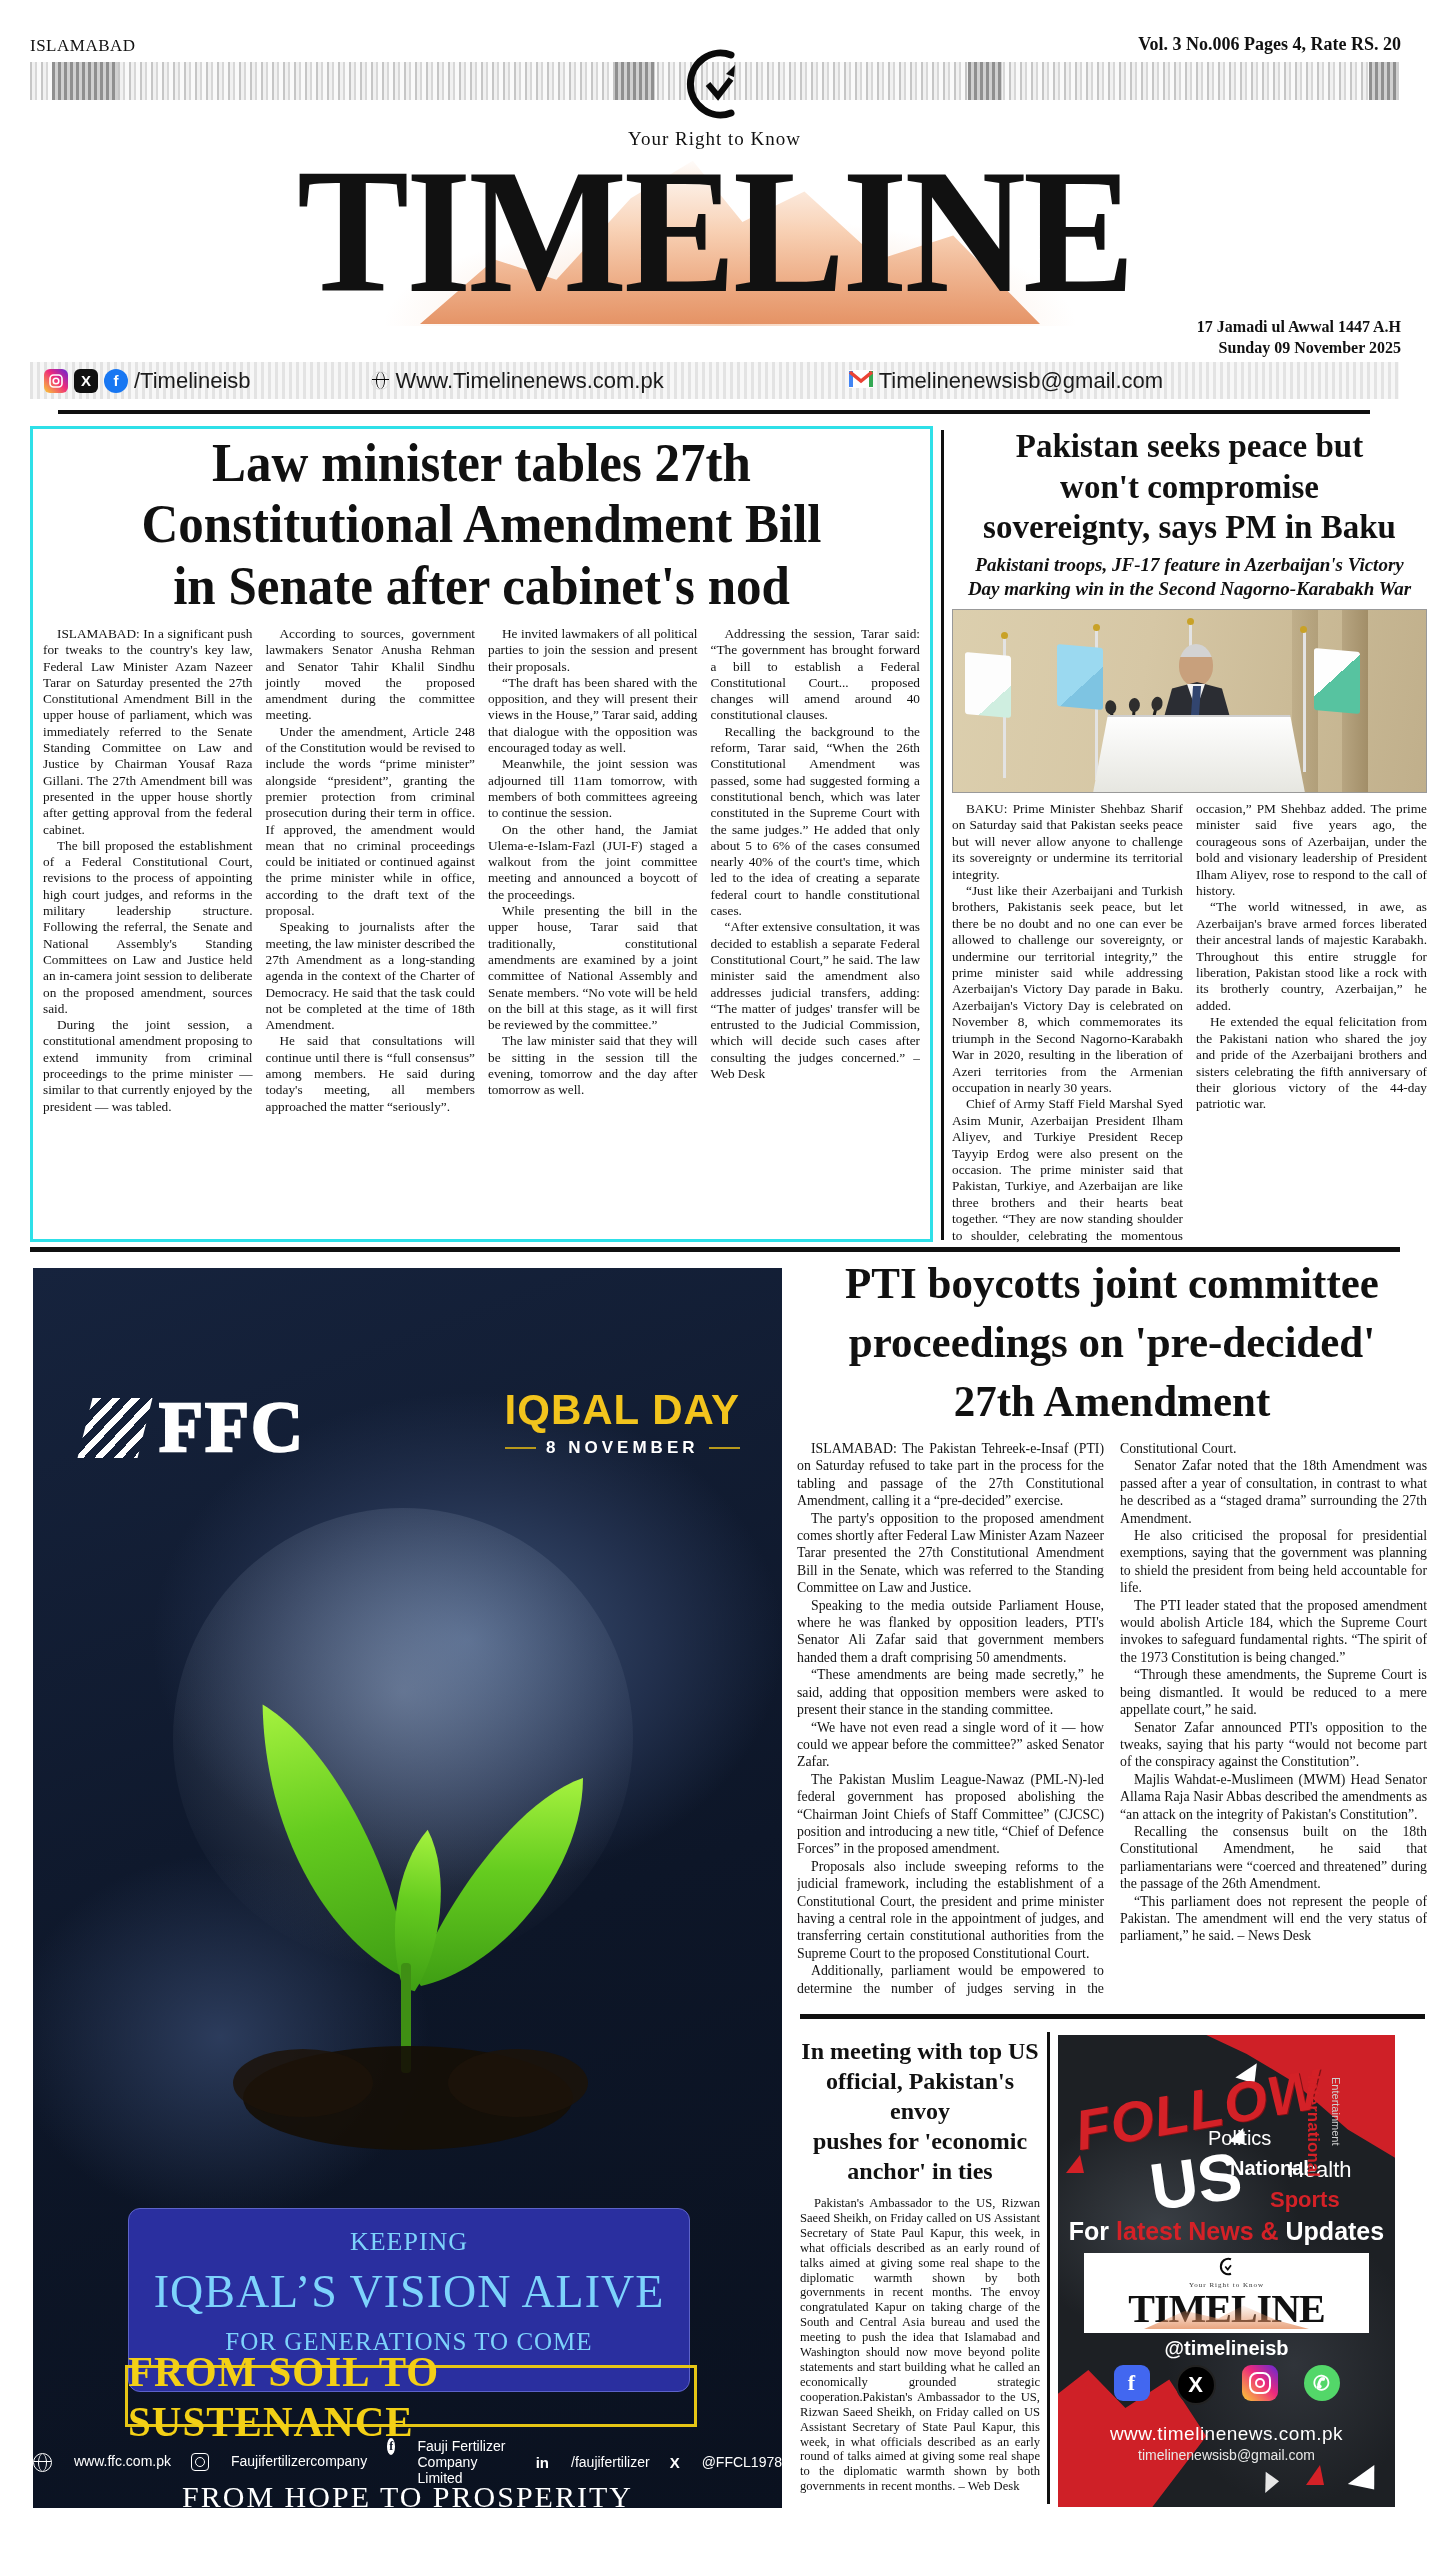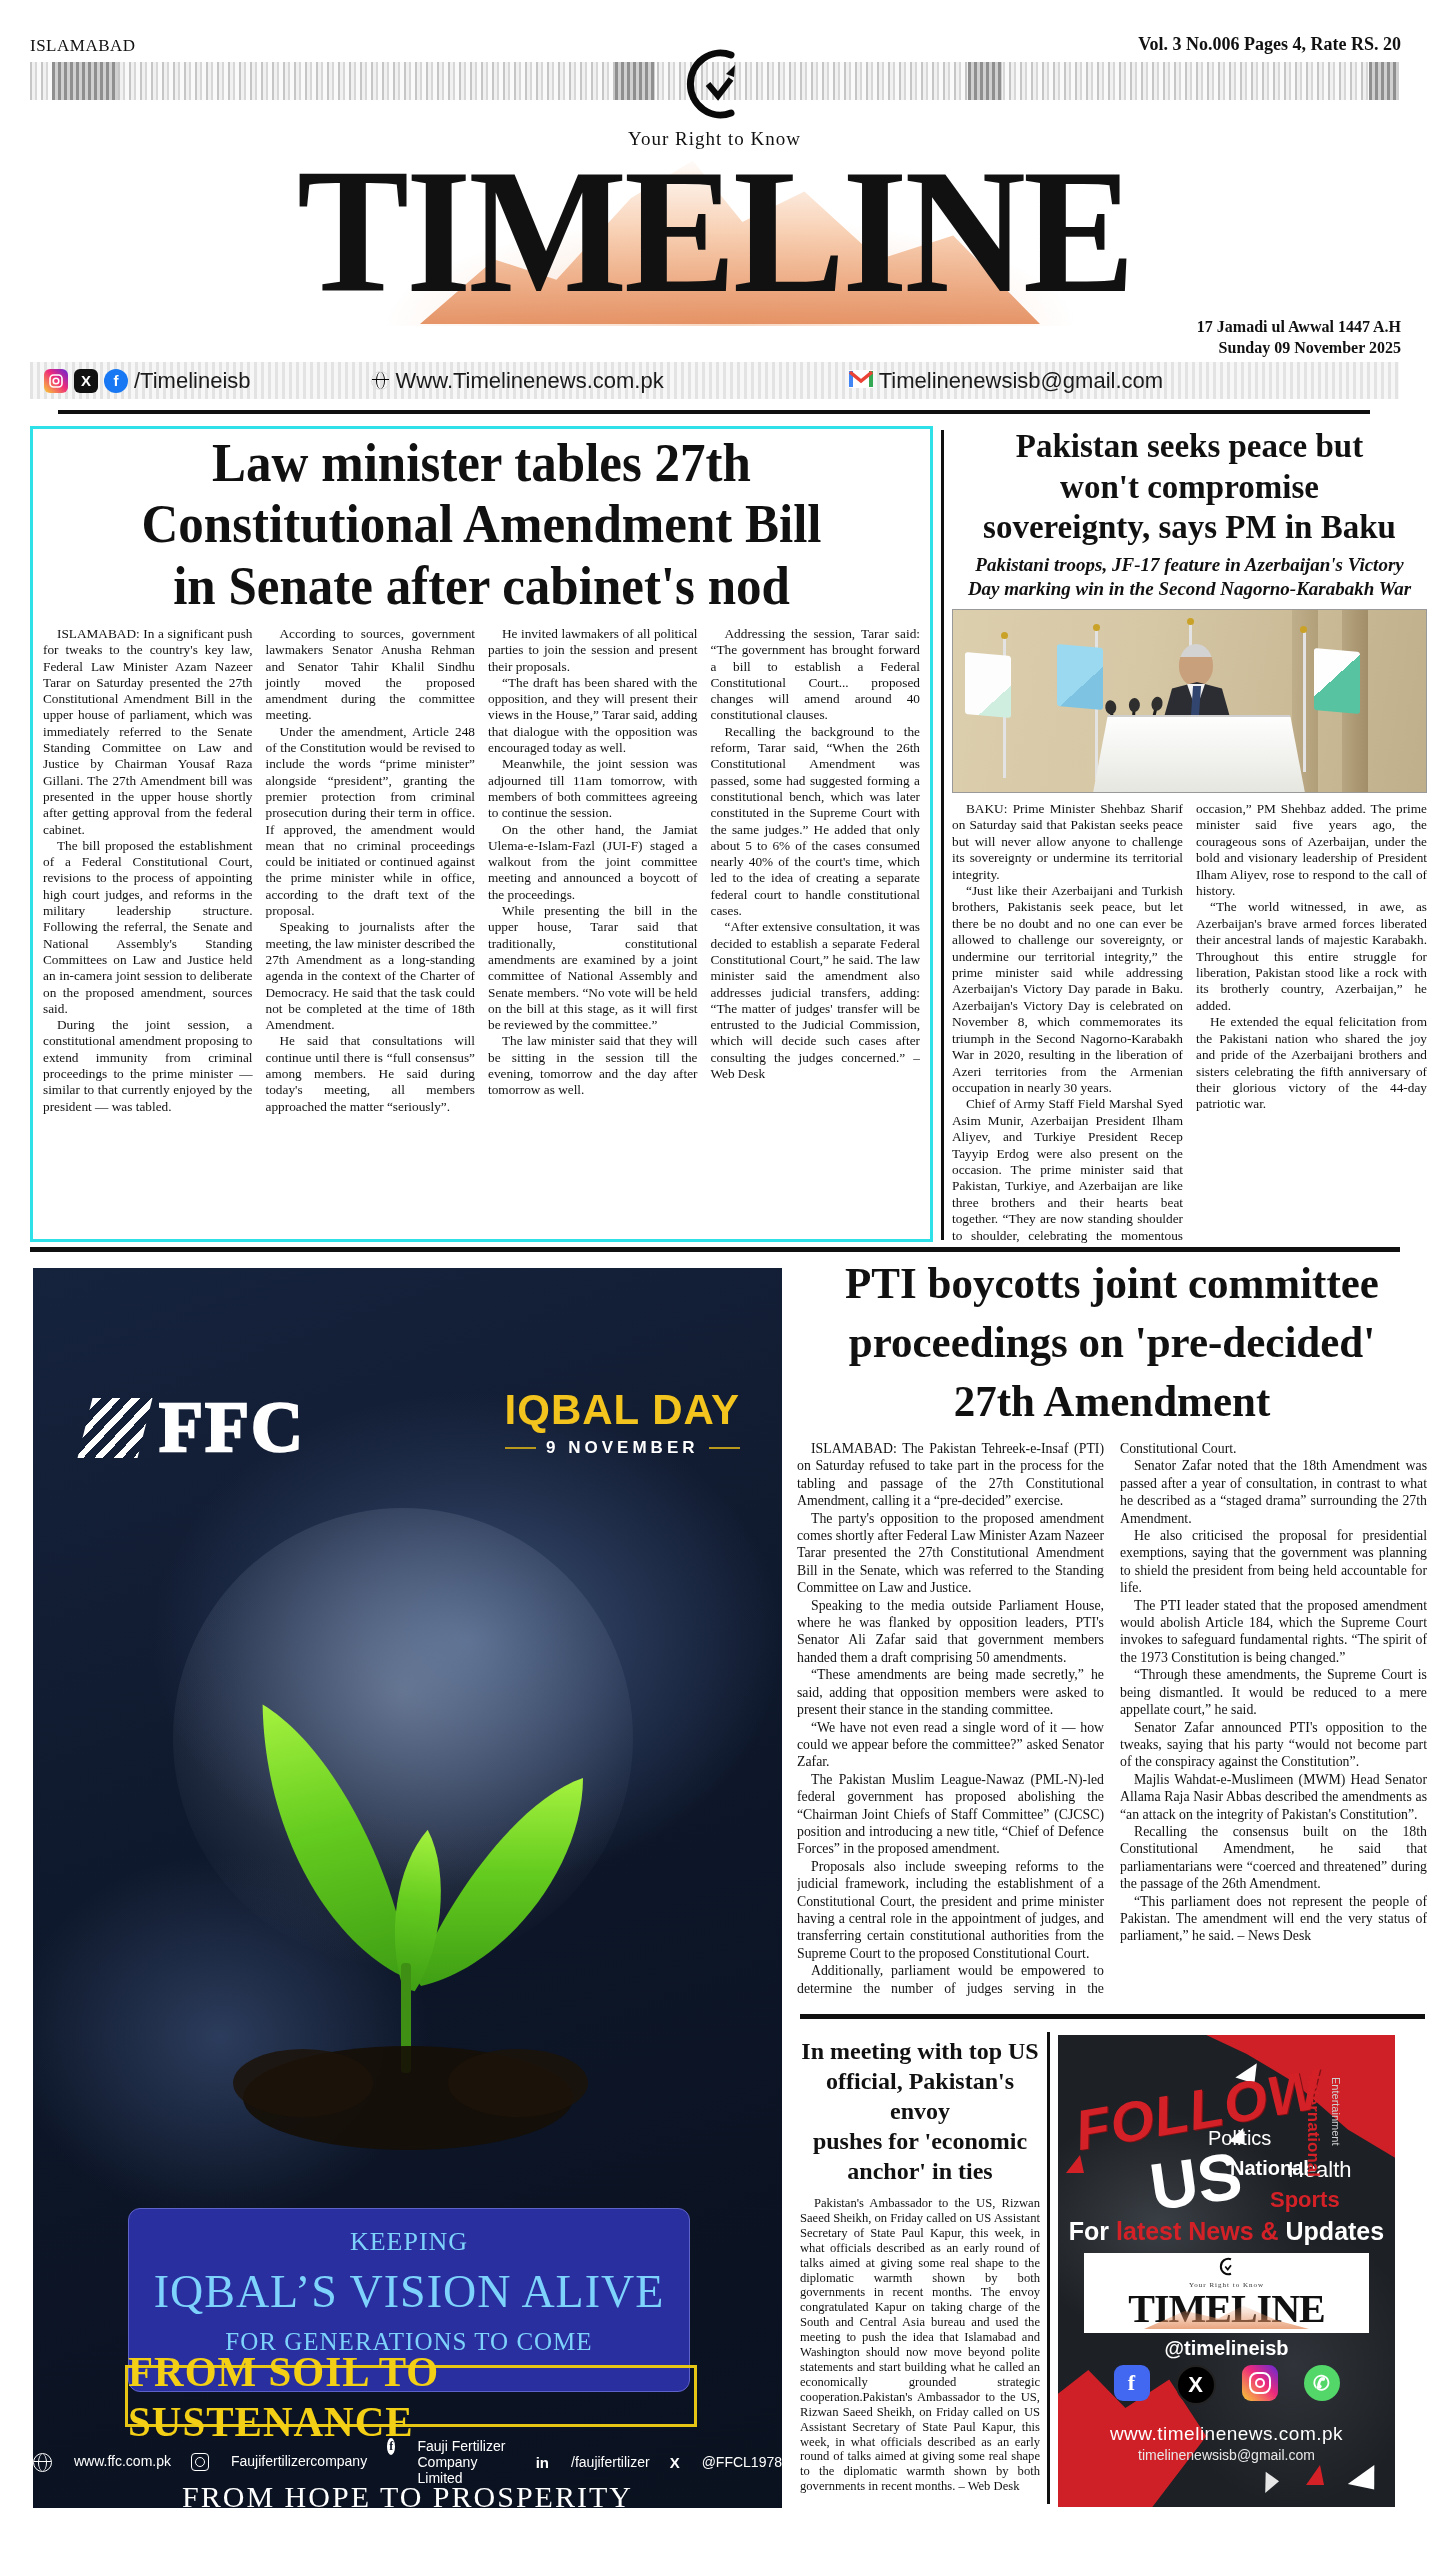--- a/index.html
+++ b/index.html
@@ -261,21 +261,21 @@
 
 <div class="abs ffc">
   <div class="ffc-logo">
     <div class="ffc-flag"></div>
     <div class="ffc-word">FFC</div>
   </div>
   <div class="iqbal">
     <div class="iqbal-t">IQBAL DAY</div>
     <div class="iqbal-d">
         <span class="ln"></span>
-        <span>9 NOVEMBER</span>
+        <span>8 NOVEMBER</span>
         <span class="ln"></span>
       </div>
   </div>
   <div class="seed">
     <svg width="510" height="660" viewBox="0 0 510 660">
       <defs>
         <linearGradient id="lg" x1="0" y1="1" x2="0" y2="0">
           <stop offset="0" stop-color="#3f9e14"></stop>
             <stop offset=".55" stop-color="#65cc1f"></stop>
             <stop offset="1" stop-color="#a6f23f"></stop>

